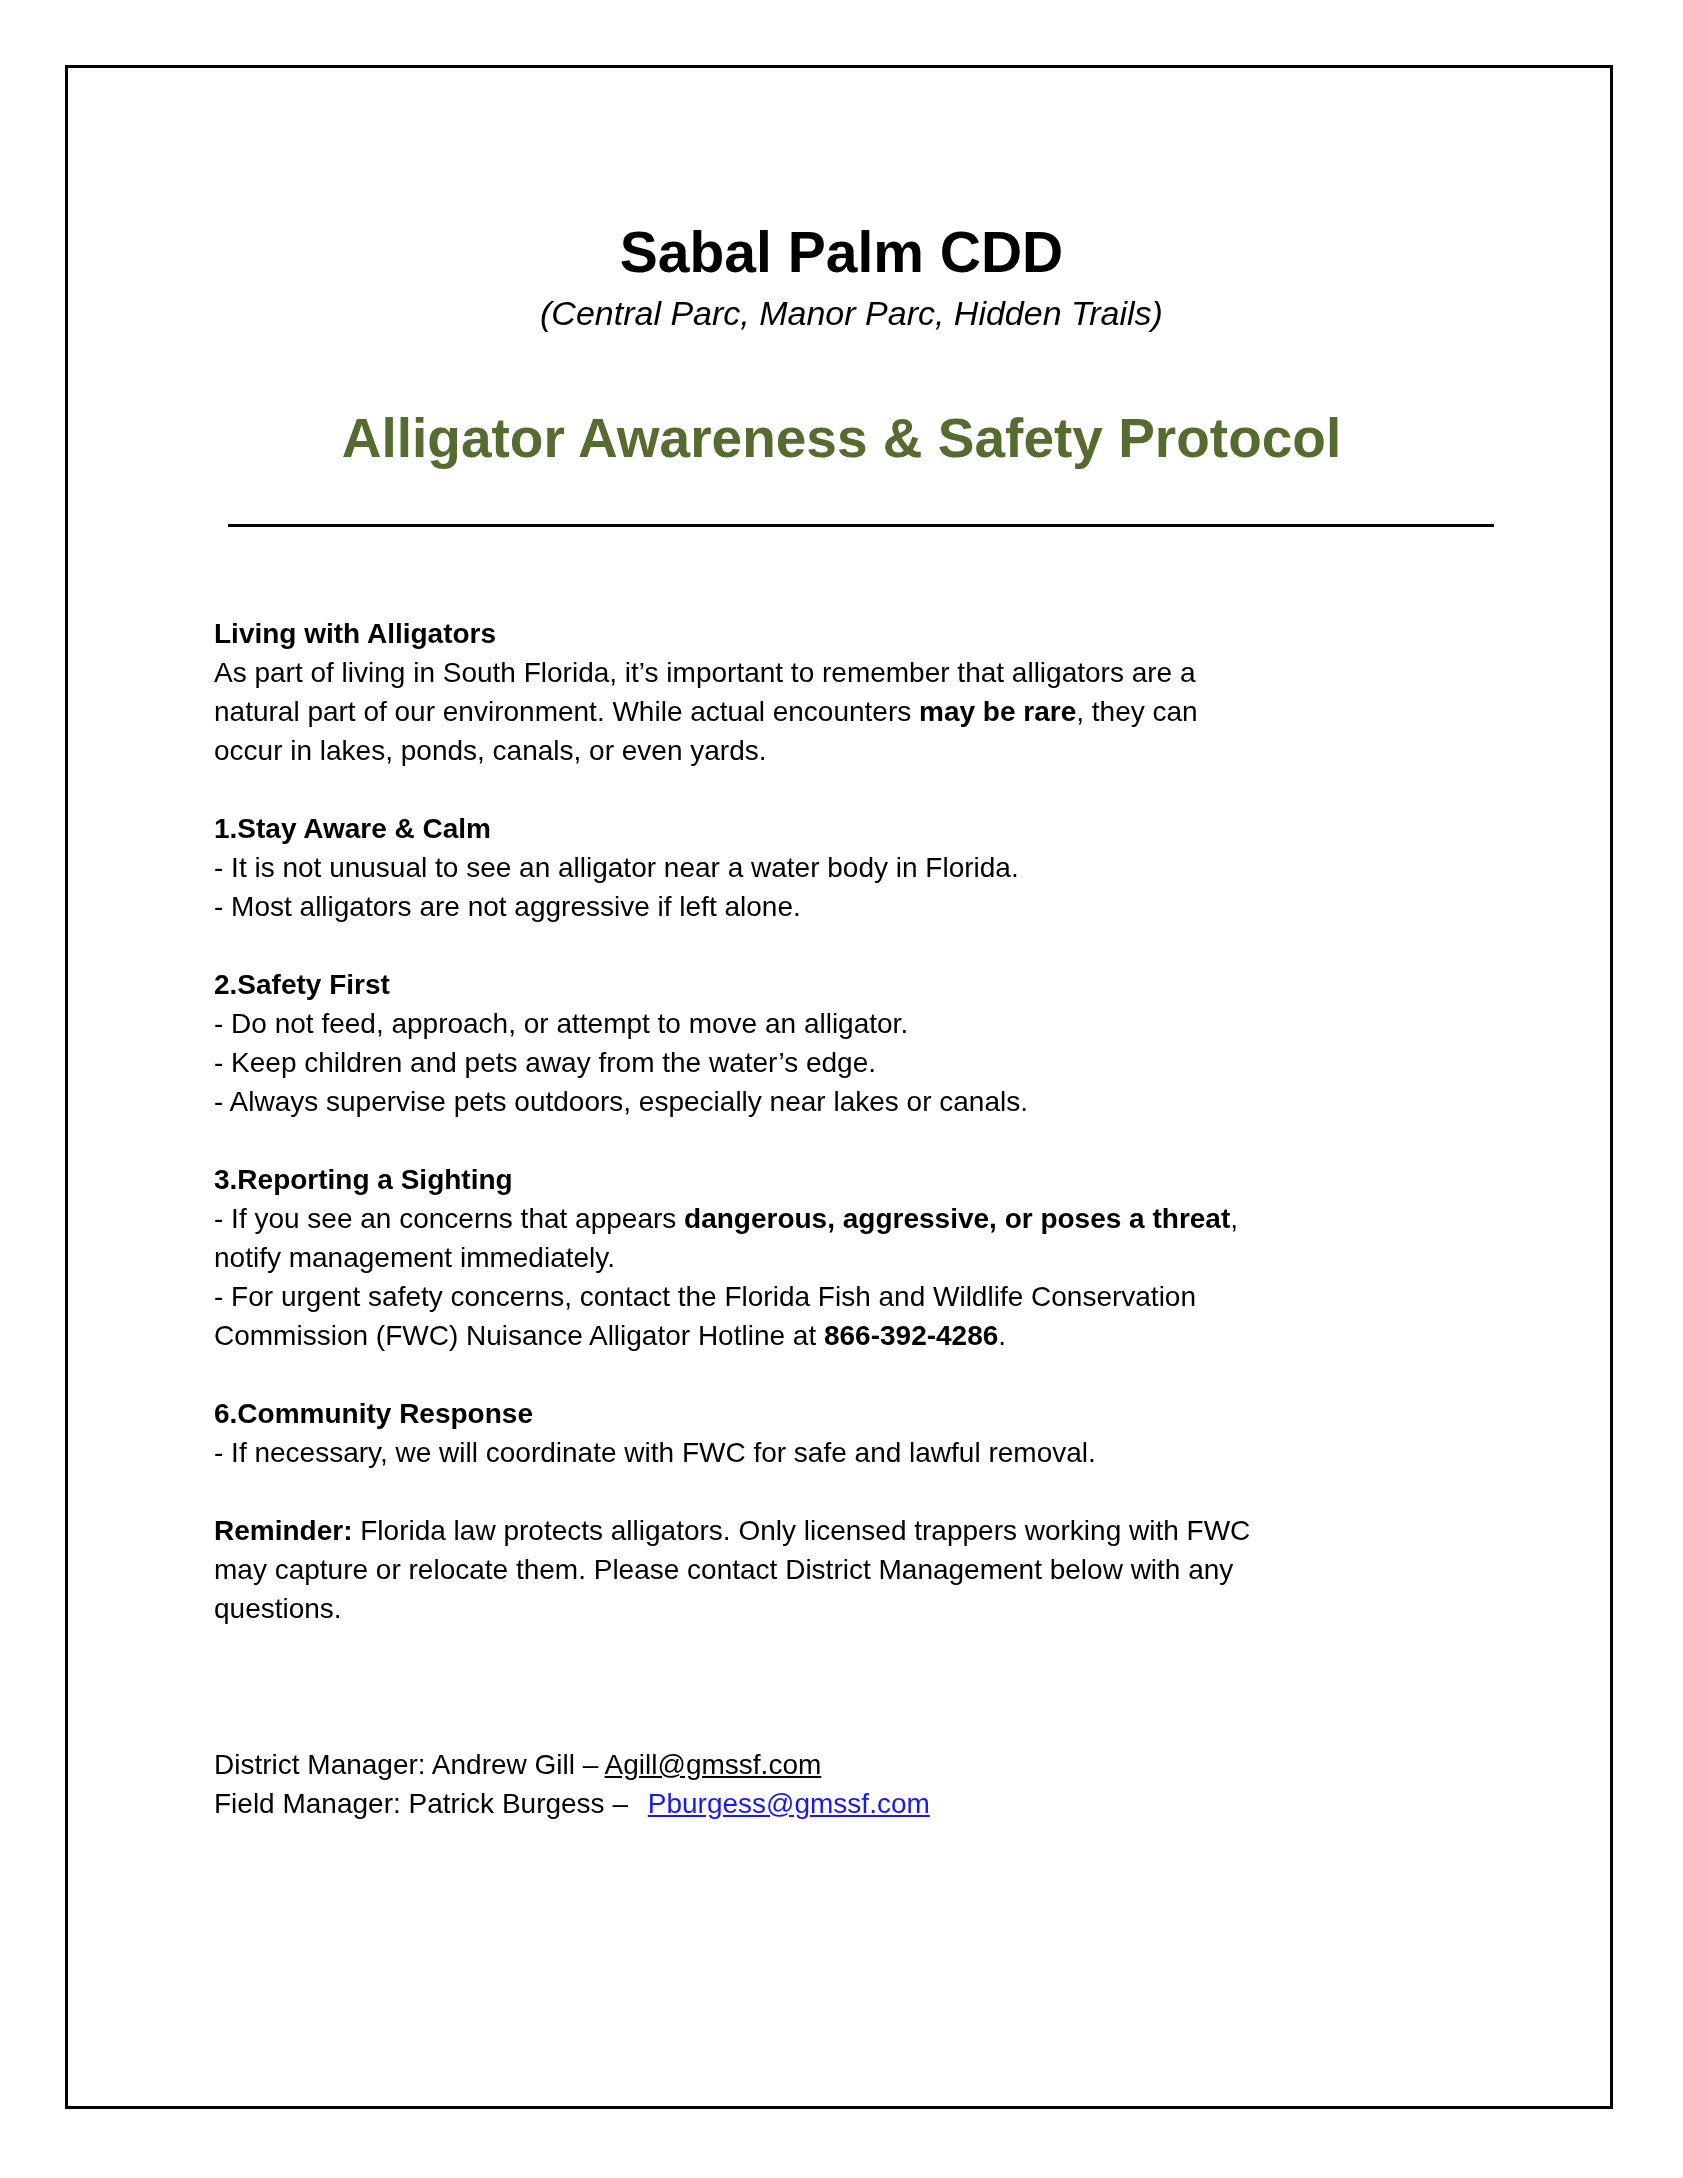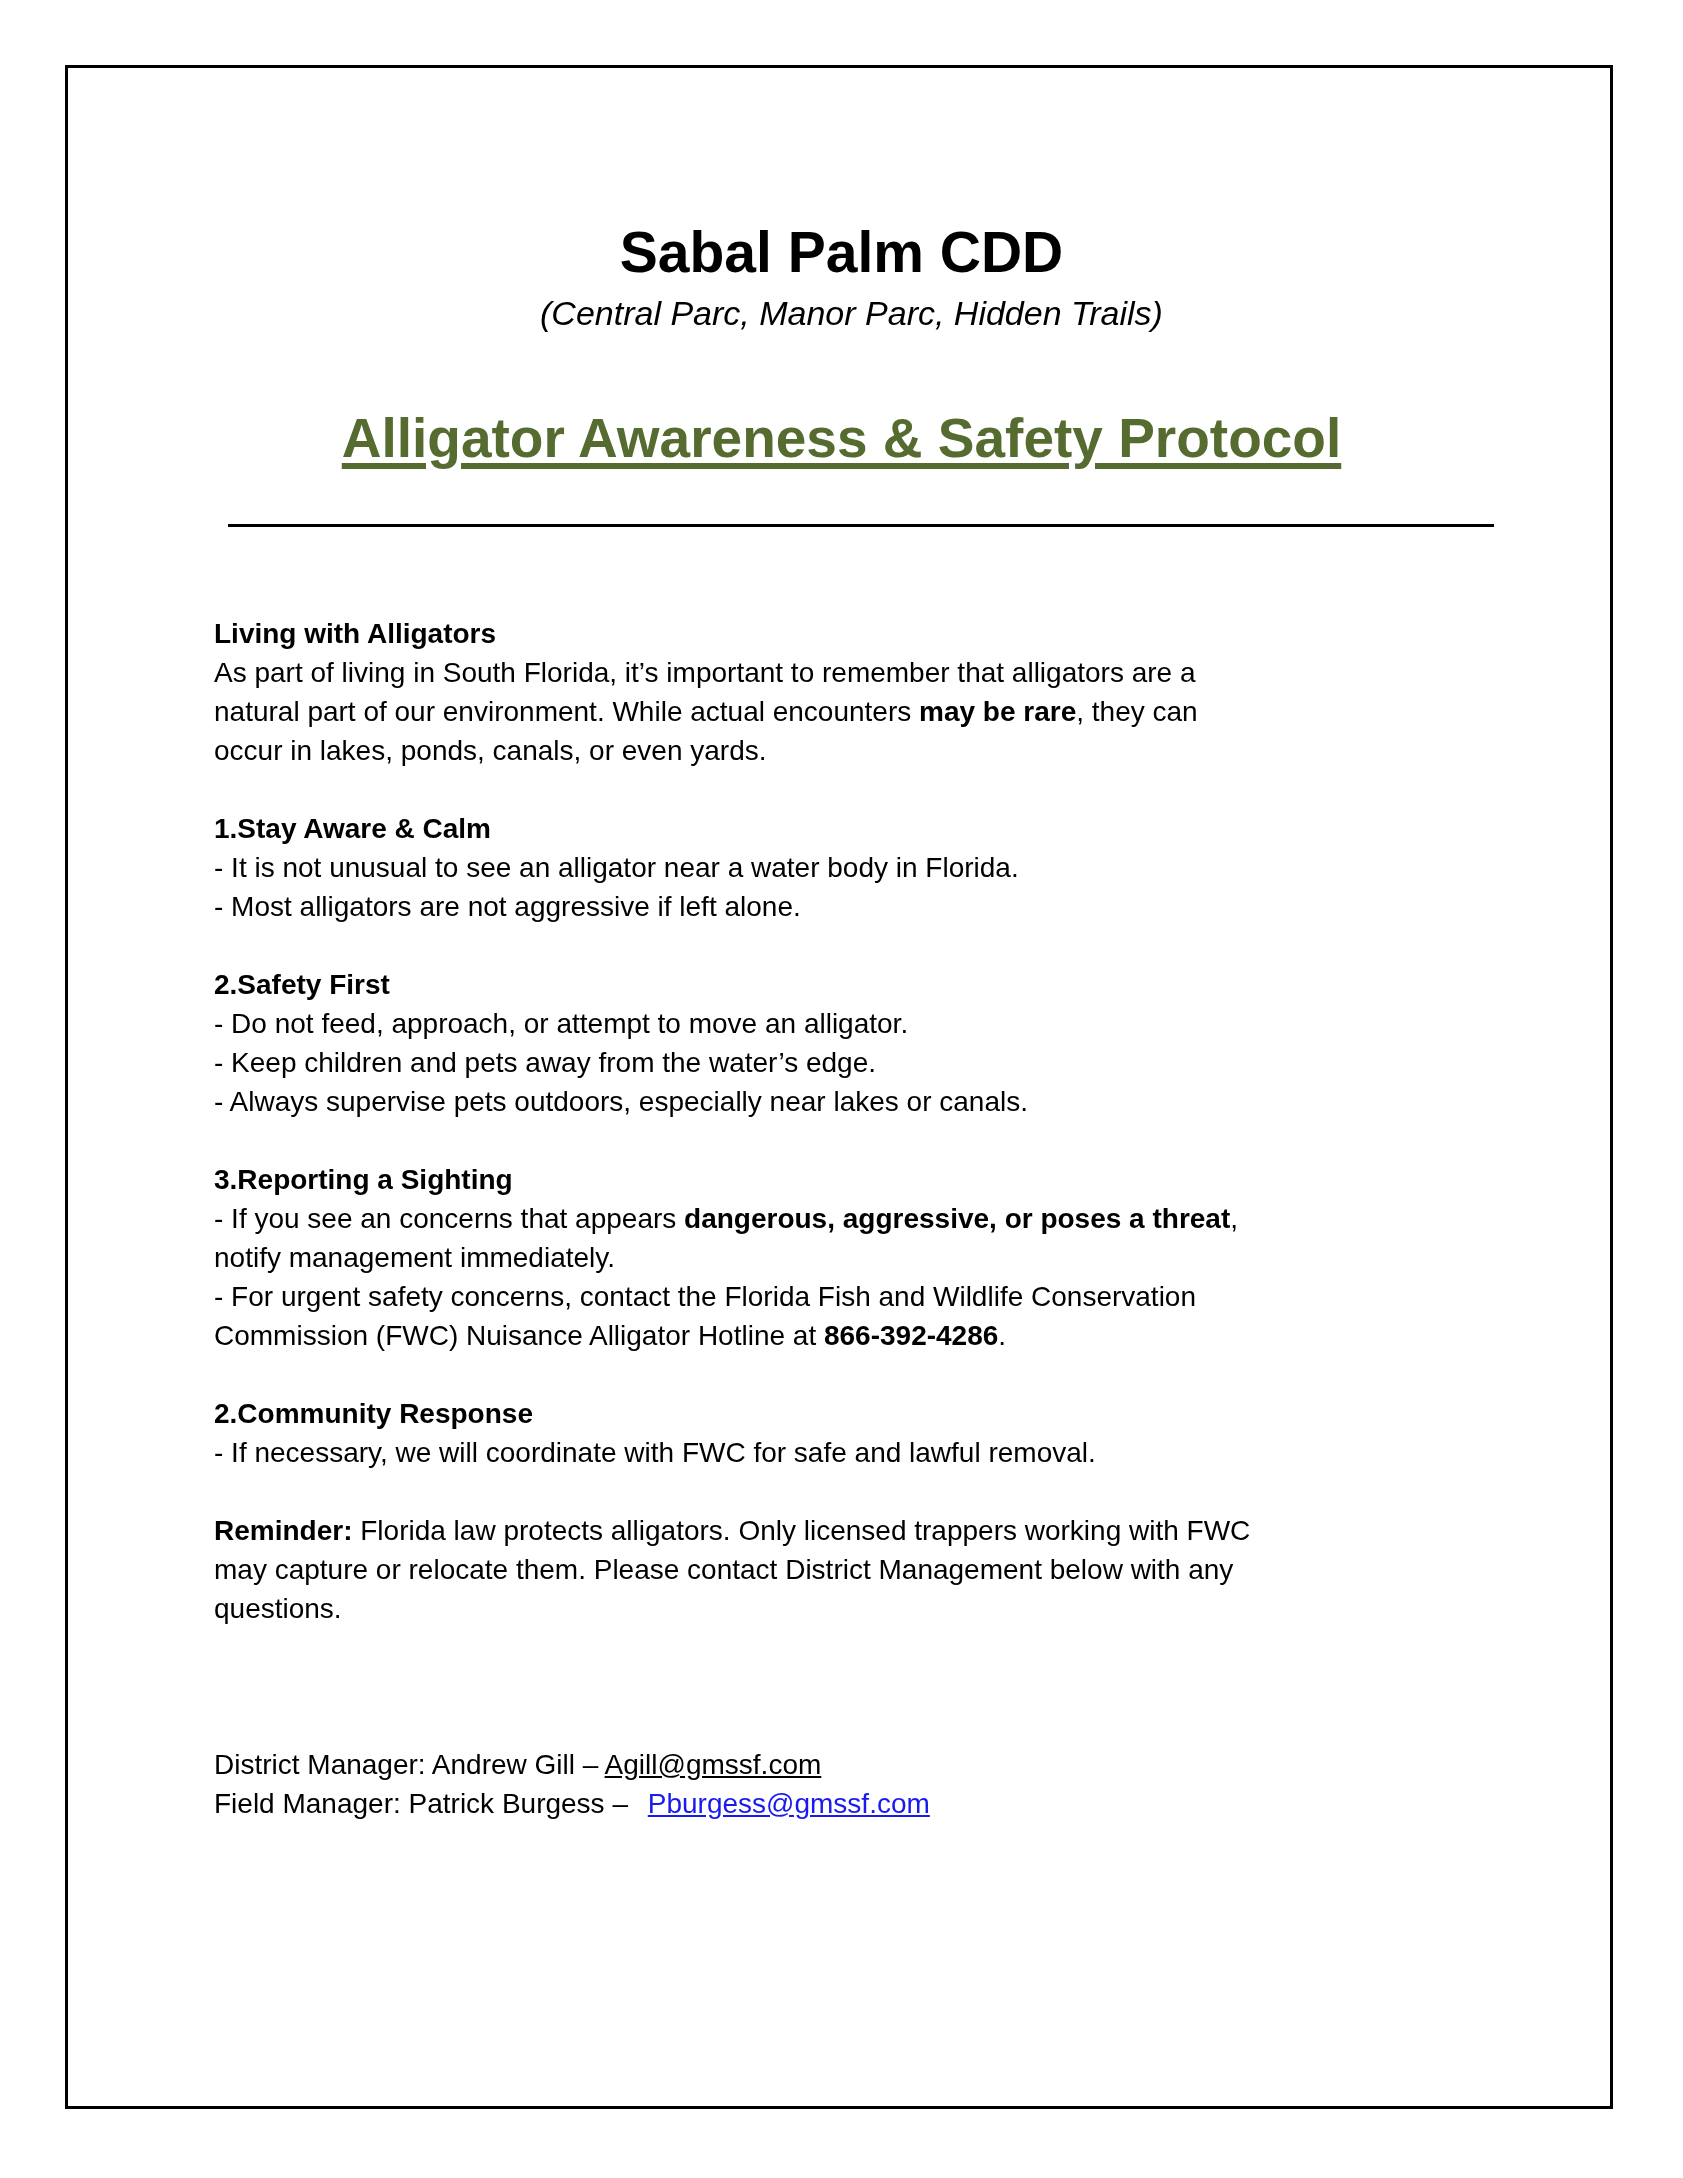--- a/index.html
+++ b/index.html
@@ -7,21 +7,21 @@
            font-family: "Liberation Sans", sans-serif; color: #000; }
     .frame { position: absolute; left: 65px; top: 65px; width: 1548px; height: 2044px;
              border-top: 3px solid #000; border-left: 3px solid #000;
              border-right: 3px solid #000; border-bottom: 3px solid #000; box-sizing: border-box; }
     .title { position: absolute; left: 0; width: 1683px; top: 218px; text-align: center;
              font-weight: bold; font-size: 57px; line-height: 69px; }
     .subtitle { position: absolute; left: 0; width: 1683px; top: 293px; text-align: center;
              font-style: italic; font-size: 34px; line-height: 40px; padding-left: 10px; }
     .heading { position: absolute; left: 0; width: 1683px; top: 404px; text-align: center;
              font-weight: bold; font-size: 55px; line-height: 69px; }
-    .heading span { text-decoration: underline; text-decoration-thickness: 6px;
+    .heading span { text-decoration-thickness: 6px;
              text-underline-offset: 6px; }
     .rule { position: absolute; left: 228px; top: 524px; width: 1266px; height: 3px; background: #000; }
     .body { position: absolute; left: 214px; top: 614px; width: 1287px;
             font-size: 28px; line-height: 39px; }
     .line { height: 39px; white-space: nowrap; }
     .b { font-weight: bold; }
     a { text-decoration: underline; }
   </style>
 </head>
 <body>
@@ -52,21 +52,21 @@
   <div class="line">- Always supervise pets outdoors, especially near lakes or canals.</div>
   <div class="line"></div>
 
   <div class="line b">3.Reporting a Sighting</div>
   <div class="line"><span>- If you see an concerns that appears </span><span class="b">dangerous, aggressive, or poses a threat</span><span>,</span></div>
   <div class="line"><span>notify management immediately.</span></div>
   <div class="line"><span>- For urgent safety concerns, contact the Florida Fish and Wildlife Conservation</span></div>
   <div class="line"><span>Commission (FWC) Nuisance Alligator Hotline at </span><span class="b">866-392-4286</span><span>.</span></div>
   <div class="line"></div>
 
-  <div class="line b">2.Community Response</div>
+  <div class="line b">6.Community Response</div>
   <div class="line">- If necessary, we will coordinate with FWC for safe and lawful removal.</div>
   <div class="line"></div>
 
   <div class="line"><span class="b">Reminder:</span><span> Florida law protects alligators. Only licensed trappers working with FWC</span></div>
   <div class="line">may capture or relocate them. Please contact District Management below with any</div>
   <div class="line">questions.</div>
   <div class="line"></div>
   <div class="line"></div>
   <div class="line"></div>
 

